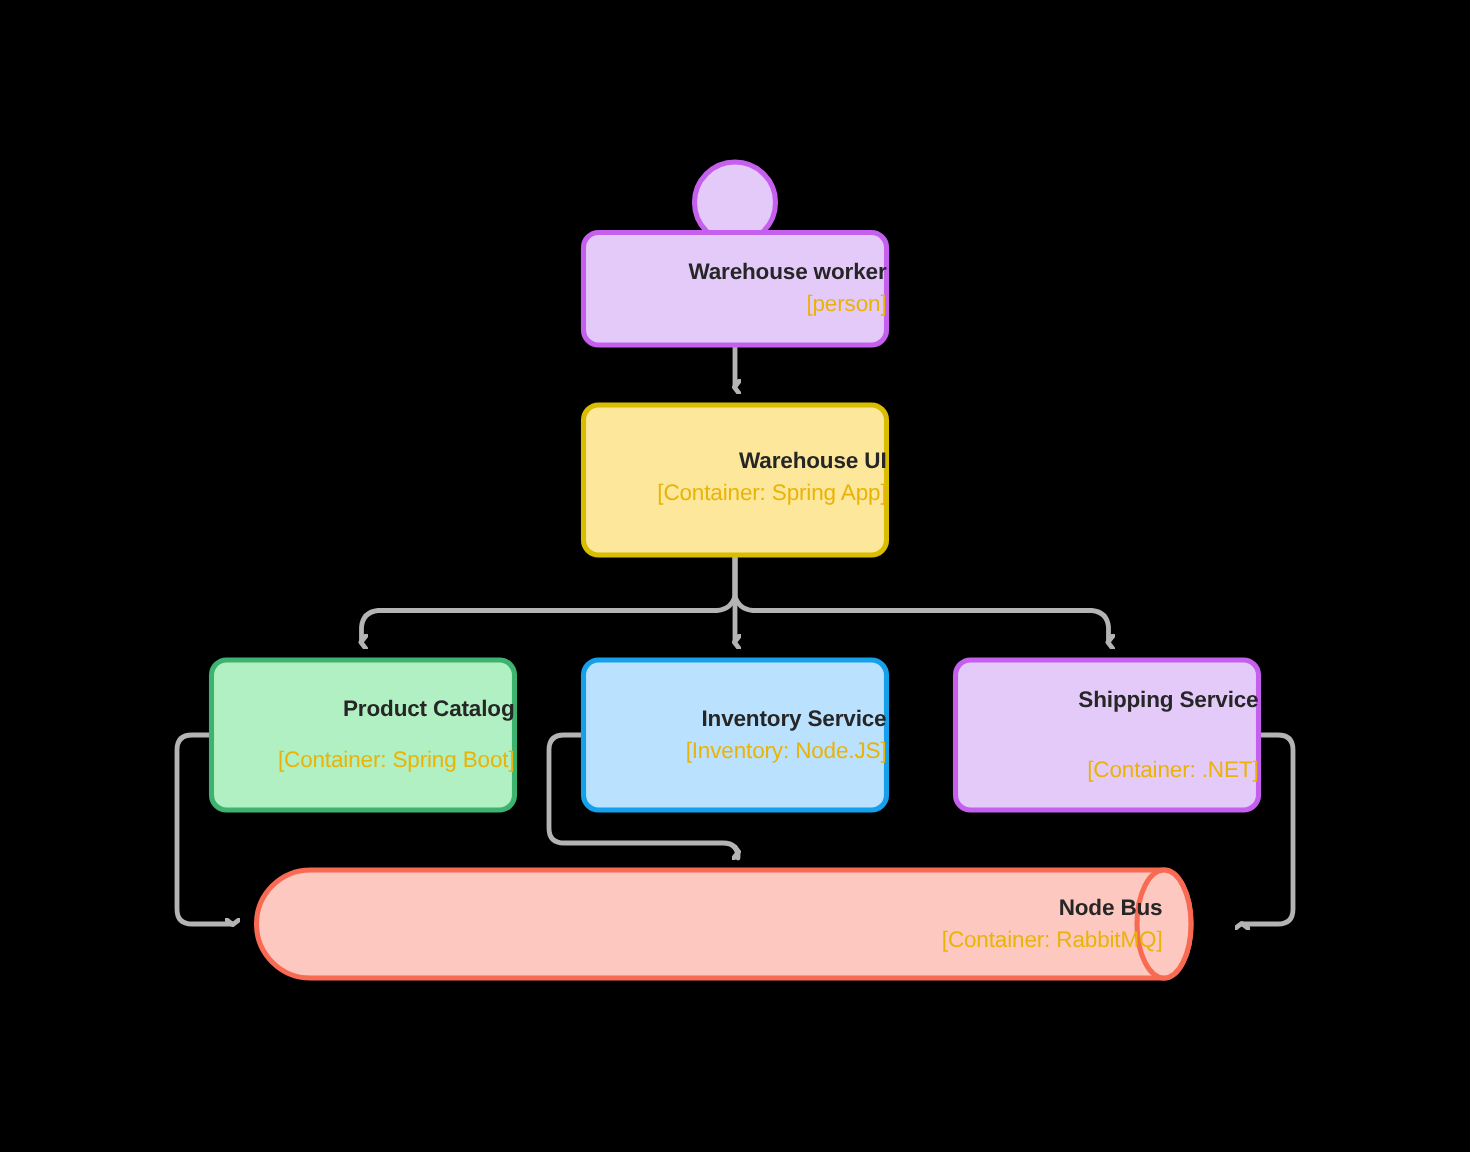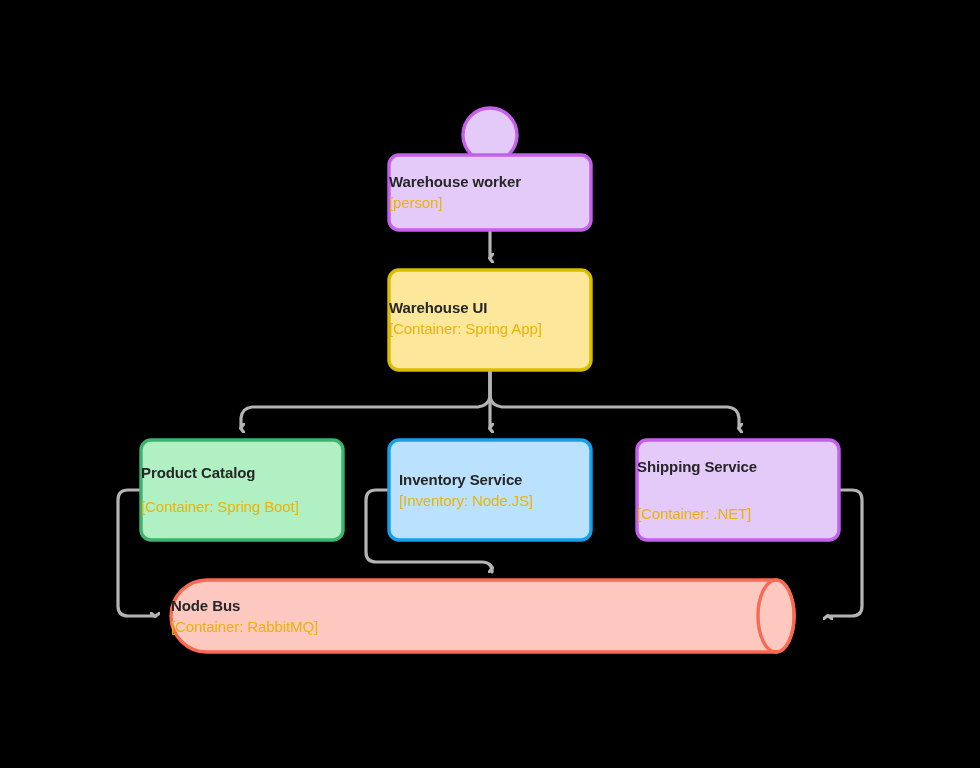--- a/index.html
+++ b/index.html
@@ -21,21 +21,21 @@
     position: absolute;
     left: 0;
     top: 0;
     width: 980px;
     height: 768px;
   }
   .node-label {
     position: absolute;
     display: flex;
     flex-direction: column;
-    align-items: flex-start;
+    align-items: flex-end;
     justify-content: center;
     text-align: center;
     pointer-events: none;
   }
   .node-title {
     font-size: 15px;
     font-weight: bold;
     color: #262626;
     line-height: 20px;
     letter-spacing: -0.1px;
@@ -107,21 +107,21 @@
   <div class="node-label" style="left:389px; top:270px; width:202px; height:97px;">
     <div class="node-title">Warehouse UI</div>
     <div class="node-sub">[Container: Spring App]</div>
   </div>
 
   <div class="node-label" style="left:141px; top:440px; width:202px; height:100px;gap:13px;">
     <div class="node-title">Product Catalog</div>
     <div class="node-sub">[Container: Spring Boot]</div>
   </div>
 
-  <div class="node-label" style="left:389px; top:440px; width:202px; height:100px;padding-left:10px;">
+  <div class="node-label" style="left:389px; top:440px; width:202px; height:100px;">
     <div class="node-title">Inventory Service</div>
     <div class="node-sub">[Inventory: Node.JS]</div>
   </div>
 
   <div class="node-label" style="left:637px; top:440px; width:202px; height:100px;gap:26px;">
     <div class="node-title">Shipping Service</div>
     <div class="node-sub">[Container: .NET]</div>
   </div>
 
   <div class="node-label" style="left:171px; top:580px; width:604px; height:72px;">

